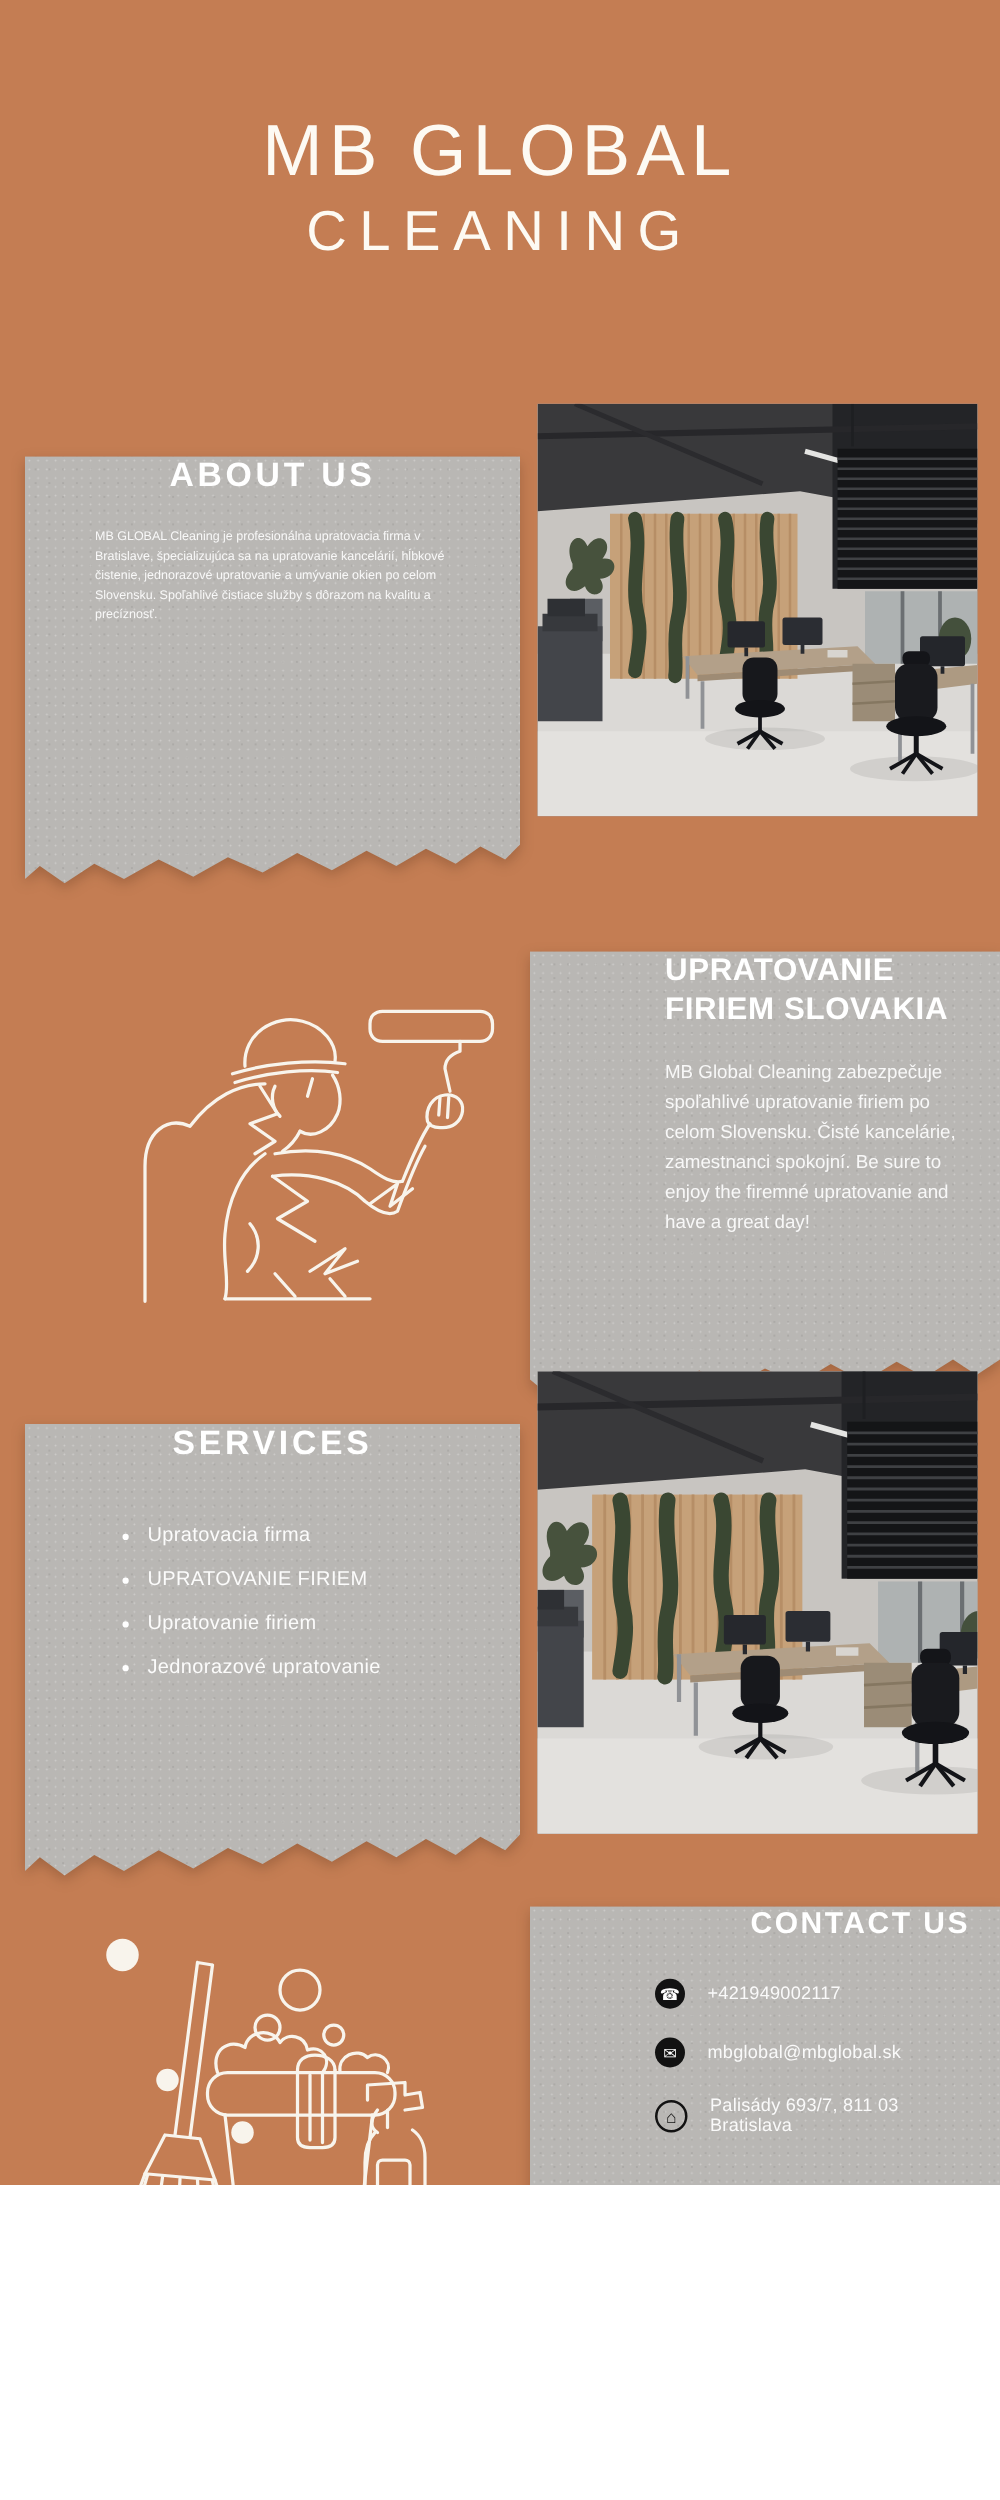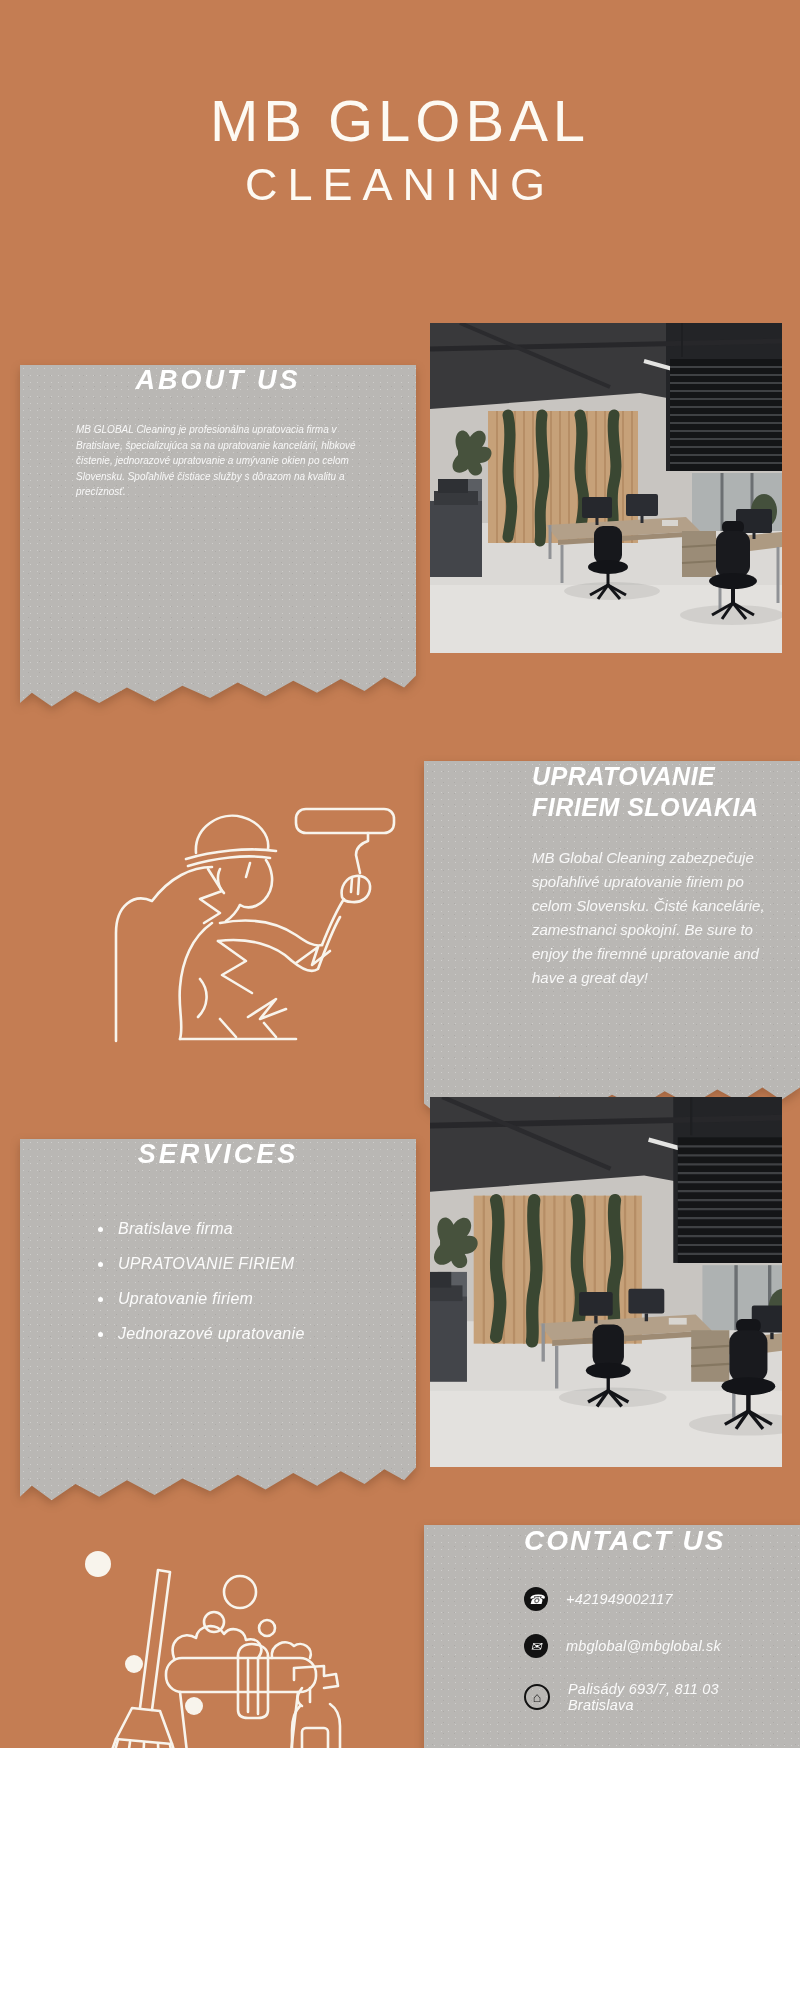--- a/index.html
+++ b/index.html
@@ -24,21 +24,20 @@
   .card-shadow{position:absolute;filter:drop-shadow(0 4px 5px rgba(60,30,10,.25));}
   .card{
     width:100%;height:100%;
     background-color:var(--card-gray);
     background-image:
       radial-gradient(rgba(255,255,255,.30) .6px, transparent .9px),
       radial-gradient(rgba(0,0,0,.07) .6px, transparent .9px);
     background-size:7px 7px,11px 11px;
     background-position:0 0,3px 5px;
     color:#fff;
-    font-style:italic;
   }
   .torn-a{clip-path:polygon(0 0,100% 0,100% 90%,97% 93.5%,92% 90.5%,87% 94.5%,81% 91%,75% 95%,69% 91.5%,62% 96%,55% 92%,48% 96.5%,41% 93%,34% 97.5%,27% 93.5%,20% 98%,14% 94.5%,8% 99%,3% 95%,0 98%);}
   .torn-b{clip-path:polygon(0 0,100% 0,100% 92%,95% 95.5%,90% 92%,84% 96%,78% 92.5%,71% 97%,64% 93%,57% 97.5%,50% 94%,43% 98%,36% 94.5%,29% 98.5%,22% 95%,15% 99.5%,9% 96%,4% 100%,0 96.5%);padding-left:32px;}
   
   .about-wrap{left:20px;top:329px;width:396px;height:345px;}
   .about-heading{margin-top:36px;text-align:center;font-size:27px;font-weight:700;letter-spacing:3px;color:#fff;}
   .about-body{margin:26px 38px 0 56px;font-size:10px;line-height:1.56;color:rgba(255,255,255,.9);}
   .photo{position:absolute;overflow:hidden;background:#9a9a98;}
   .photo-1{left:430px;top:323px;width:352px;height:330px;}
   .photo-2{left:430px;top:1097px;width:352px;height:370px;}
@@ -51,21 +50,21 @@
   
   .services-wrap{left:20px;top:1107px;width:396px;height:365px;}
   .services-heading{margin-top:32px;text-align:center;font-size:27px;font-weight:700;letter-spacing:3px;color:#fff;}
   .services-list{margin:50px 0 0 78px;list-style:none;}
   .service-item{display:flex;align-items:center;margin-bottom:17px;}
   .bullet-dot{width:5px;height:5px;border-radius:50%;background:#fff;margin-right:15px;flex:0 0 auto;}
   .service-label{font-size:16px;color:rgba(255,255,255,.95);letter-spacing:.3px;}
   
   .cleaning{position:absolute;left:62px;top:1540px;width:300px;height:260px;}
   .contact-wrap{left:424px;top:1473px;width:376px;height:310px;}
-  .contact-heading{margin:52px 24px 0 68px;text-align:left;font-size:28px;font-weight:700;letter-spacing:2px;color:#fff;}
+  .contact-heading{margin:52px 24px 0 68px;text-align:right;font-size:24px;font-weight:700;letter-spacing:2px;color:#fff;}
   .contact-rows{margin:30px 24px 0 68px;}
   .contact-row{display:flex;align-items:center;margin-bottom:23px;}
   .icon-circle{
     width:24px;height:24px;border-radius:50%;background:var(--icon-black);
     color:#fff;display:flex;align-items:center;justify-content:center;
     font-size:13px;line-height:1;flex:0 0 auto;
   }
   .icon-circle.outlined{background:transparent;border:2px solid var(--icon-black);color:var(--icon-black);width:26px;height:26px;font-size:14px;}
   .contact-value{margin-left:18px;font-size:14.5px;color:rgba(255,255,255,.93);letter-spacing:.2px;}
   .line-art{stroke:var(--line-art);stroke-width:2.6;fill:none;stroke-linecap:round;stroke-linejoin:round;}
@@ -228,21 +227,21 @@
       <p class="uprat-body">MB Global Cleaning zabezpečuje spoľahlivé upratovanie firiem po celom Slovensku. Čisté kancelárie, zamestnanci spokojní. Be sure to enjoy the firemné upratovanie and have a great day!</p>
     </div>
   </div>
 
   <div class="card-shadow services-wrap">
     <div class="card torn-a">
       <div class="services-heading">SERVICES</div>
       <ul class="services-list">
         <li class="service-item">
           <span class="bullet-dot"></span>
-          <span class="service-label">Bratislave firma</span>
+          <span class="service-label">Upratovacia firma</span>
         </li>
         <li class="service-item">
           <span class="bullet-dot"></span>
           <span class="service-label">UPRATOVANIE FIRIEM</span>
         </li>
         <li class="service-item">
           <span class="bullet-dot"></span>
           <span class="service-label">Upratovanie firiem</span>
         </li>
         <li class="service-item">

